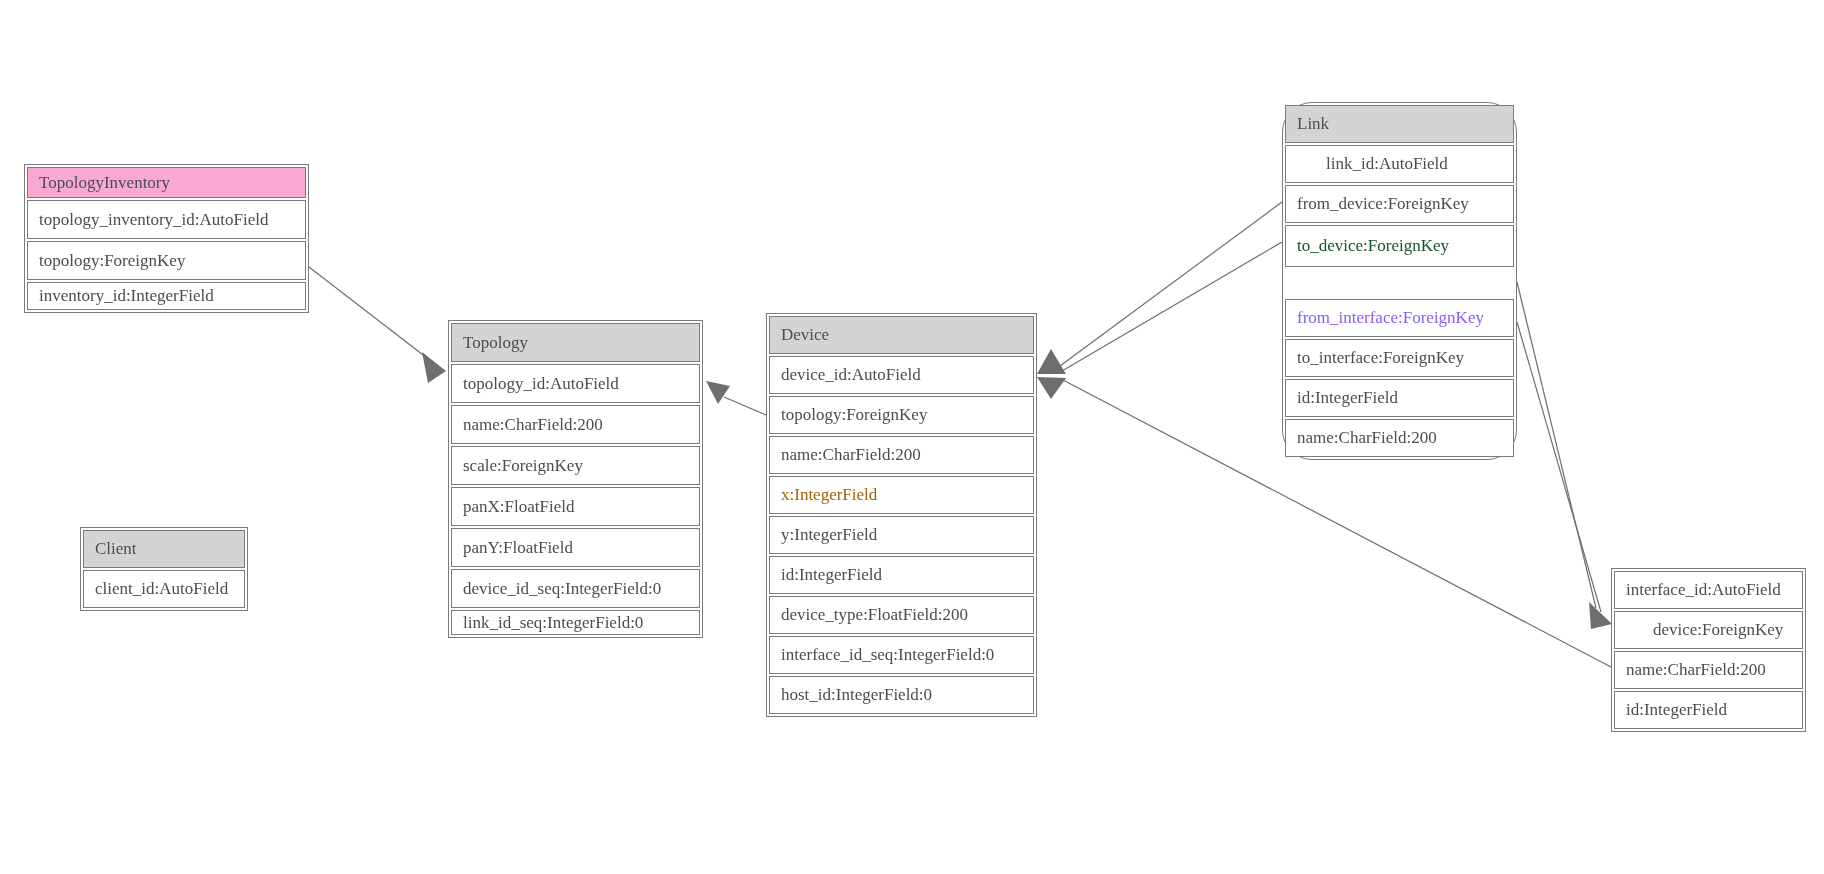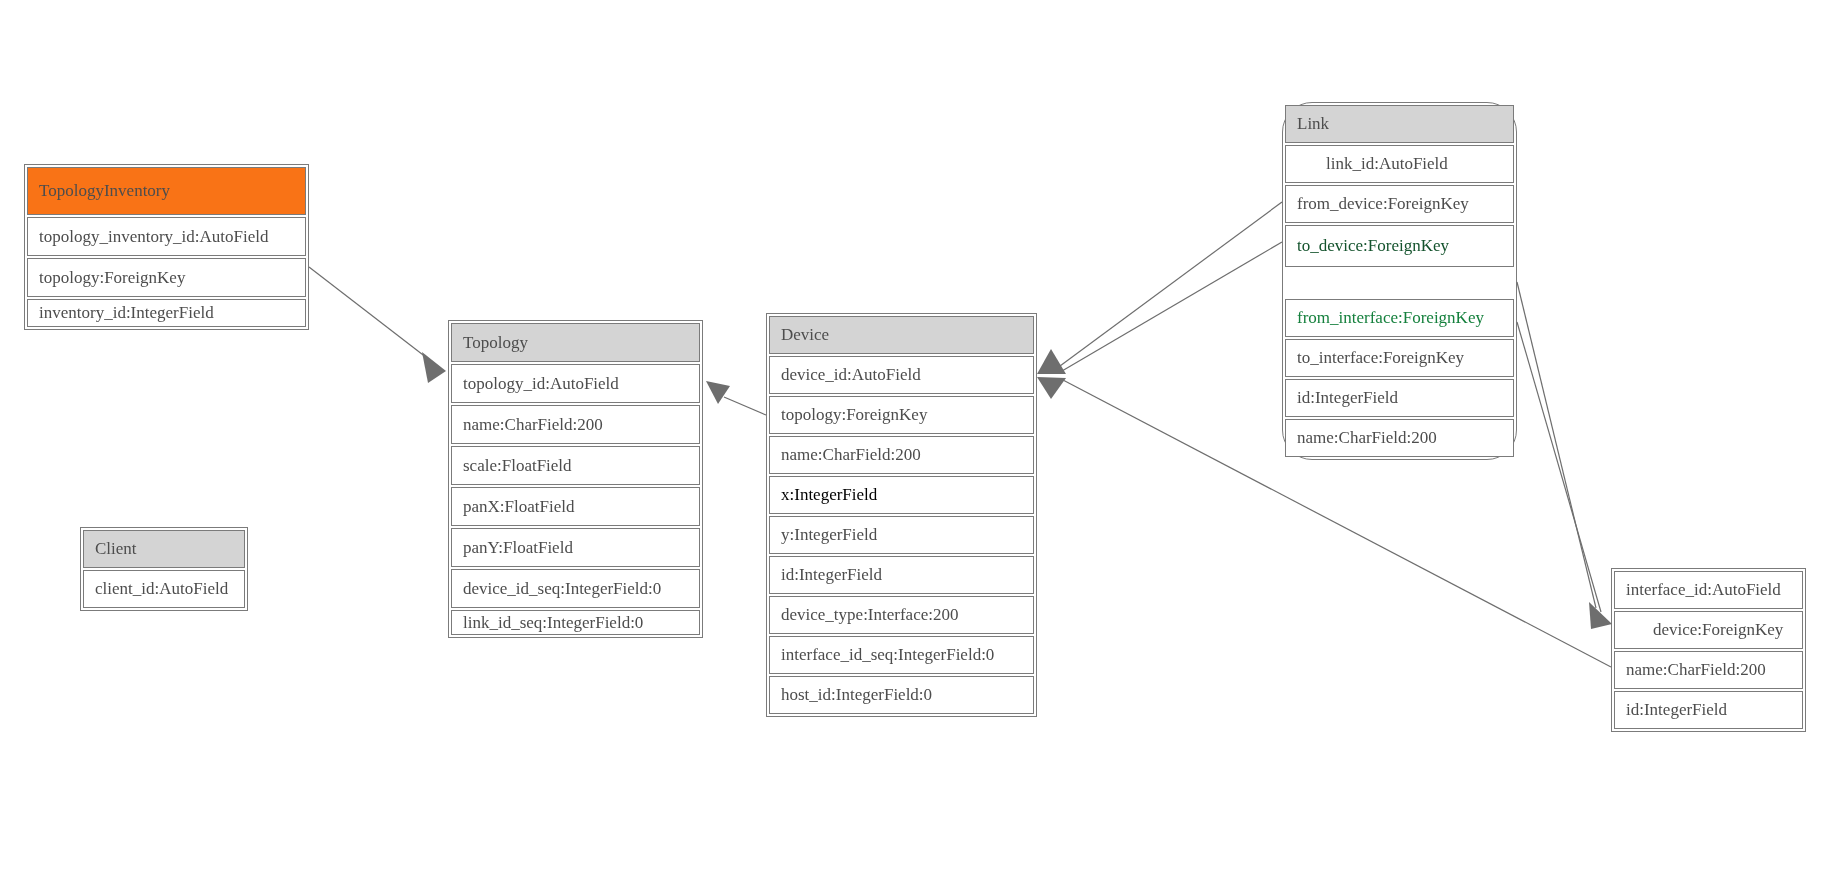--- a/index.html
+++ b/index.html
@@ -62,57 +62,57 @@
       <line x1="1611" y1="667" x2="1063" y2="380" stroke="#6e6e6e" stroke-width="1.2"></line>
       <line x1="1517" y1="282" x2="1596" y2="608" stroke="#6e6e6e" stroke-width="1.2"></line>
       <line x1="1517" y1="322" x2="1601" y2="612" stroke="#6e6e6e" stroke-width="1.2"></line>
       <polygon points="446,371 422,352 428,383" fill="#6e6e6e"></polygon>
       <polygon points="706,381 730,386 718,404" fill="#6e6e6e"></polygon>
       <polygon points="1051,349 1066,374 1037,374" fill="#6e6e6e"></polygon>
       <polygon points="1037,377 1066,378 1051,399" fill="#6e6e6e"></polygon>
       <polygon points="1589,602 1612,624 1591,629" fill="#6e6e6e"></polygon>
     </svg>
 <div class="entity" style="left: 24px; top: 164px; width: 285px; border-color: rgb(123, 123, 123);">
-      <div class="entity-header" style="height: 48px; background: #f97316; border-color: rgb(123, 123, 123); color: rgb(77, 77, 77);">TopologyInventory</div>
+      <div class="entity-header" style="height: 31px; background: #f9a8d4; border-color: rgb(123, 123, 123); color: rgb(77, 77, 77);">TopologyInventory</div>
       <div class="entity-row" style="height: 39px; border-color: rgb(123, 123, 123); color: rgb(77, 77, 77);">topology_inventory_id:AutoField</div>
       <div class="entity-row" style="height: 39px; border-color: rgb(123, 123, 123); color: rgb(77, 77, 77);">topology:ForeignKey</div>
       <div class="entity-row" style="height: 28px; border-color: rgb(123, 123, 123); color: rgb(77, 77, 77);">inventory_id:IntegerField</div>
     </div>
     <div class="entity" style="left: 448px; top: 320px; width: 255px; border-color: rgb(123, 123, 123);">
       <div class="entity-header" style="height: 39px; background: rgb(212, 212, 212); border-color: rgb(123, 123, 123); color: rgb(77, 77, 77);">Topology</div>
       <div class="entity-row" style="height: 39px; border-color: rgb(123, 123, 123); color: rgb(77, 77, 77);">topology_id:AutoField</div>
       <div class="entity-row" style="height: 39px; border-color: rgb(123, 123, 123); color: rgb(77, 77, 77);">name:CharField:200</div>
-      <div class="entity-row" style="height: 39px; border-color: rgb(123, 123, 123); color: rgb(77, 77, 77);">scale:FloatField</div>
+      <div class="entity-row" style="height: 39px; border-color: rgb(123, 123, 123); color: rgb(77, 77, 77);">scale:ForeignKey</div>
       <div class="entity-row" style="height: 39px; border-color: rgb(123, 123, 123); color: rgb(77, 77, 77);">panX:FloatField</div>
       <div class="entity-row" style="height: 39px; border-color: rgb(123, 123, 123); color: rgb(77, 77, 77);">panY:FloatField</div>
       <div class="entity-row" style="height: 39px; border-color: rgb(123, 123, 123); color: rgb(77, 77, 77);">device_id_seq:IntegerField:0</div>
       <div class="entity-row" style="height: 25px; border-color: rgb(123, 123, 123); color: rgb(77, 77, 77);">link_id_seq:IntegerField:0</div>
     </div>
     <div class="entity" style="left: 80px; top: 527px; width: 168px; border-color: rgb(123, 123, 123);">
       <div class="entity-header" style="height: 38px; background: rgb(212, 212, 212); border-color: rgb(123, 123, 123); color: rgb(77, 77, 77);">Client</div>
       <div class="entity-row" style="height: 38px; border-color: rgb(123, 123, 123); color: rgb(77, 77, 77);">client_id:AutoField</div>
     </div>
     <div class="entity" style="left: 766px; top: 313px; width: 271px; border-color: rgb(123, 123, 123);">
       <div class="entity-header" style="height: 38px; background: rgb(212, 212, 212); border-color: rgb(123, 123, 123); color: rgb(77, 77, 77);">Device</div>
       <div class="entity-row" style="height: 38px; border-color: rgb(123, 123, 123); color: rgb(77, 77, 77);">device_id:AutoField</div>
       <div class="entity-row" style="height: 38px; border-color: rgb(123, 123, 123); color: rgb(77, 77, 77);">topology:ForeignKey</div>
       <div class="entity-row" style="height: 38px; border-color: rgb(123, 123, 123); color: rgb(77, 77, 77);">name:CharField:200</div>
-      <div class="entity-row" style="height: 38px; border-color: rgb(123, 123, 123); color: #000000;">x:IntegerField</div>
+      <div class="entity-row" style="height: 38px; border-color: rgb(123, 123, 123); color: #a16207;">x:IntegerField</div>
       <div class="entity-row" style="height: 38px; border-color: rgb(123, 123, 123); color: rgb(77, 77, 77);">y:IntegerField</div>
       <div class="entity-row" style="height: 38px; border-color: rgb(123, 123, 123); color: rgb(77, 77, 77);">id:IntegerField</div>
-      <div class="entity-row" style="height: 38px; border-color: rgb(123, 123, 123); color: rgb(77, 77, 77);">device_type:Interface:200</div>
+      <div class="entity-row" style="height: 38px; border-color: rgb(123, 123, 123); color: rgb(77, 77, 77);">device_type:FloatField:200</div>
       <div class="entity-row" style="height: 38px; border-color: rgb(123, 123, 123); color: rgb(77, 77, 77);">interface_id_seq:IntegerField:0</div>
       <div class="entity-row" style="height: 38px; border-color: rgb(123, 123, 123); color: rgb(77, 77, 77);">host_id:IntegerField:0</div>
     </div>
     <div class="entity" style="left: 1282px; top: 102px; width: 235px; border-color: rgb(123, 123, 123); border-radius: 30px;">
       <div class="entity-header" style="height: 38px; background: rgb(212, 212, 212); border-color: rgb(123, 123, 123); color: rgb(77, 77, 77);">Link</div>
       <div class="entity-row" style="height: 38px; border-color: rgb(123, 123, 123); color: rgb(77, 77, 77); padding-left: 40px;">link_id:AutoField</div>
       <div class="entity-row" style="height: 38px; border-color: rgb(123, 123, 123); color: rgb(77, 77, 77);">from_device:ForeignKey</div>
       <div class="entity-row" style="height: 42px; border-color: rgb(123, 123, 123); color: #14532d;">to_device:ForeignKey</div>
-      <div class="entity-row" style="height: 38px; border-color: rgb(123, 123, 123); color: #15803d; margin-top: 32px;">from_interface:ForeignKey</div>
+      <div class="entity-row" style="height: 38px; border-color: rgb(123, 123, 123); color: #8b5cf6; margin-top: 32px;">from_interface:ForeignKey</div>
       <div class="entity-row" style="height: 38px; border-color: rgb(123, 123, 123); color: rgb(77, 77, 77);">to_interface:ForeignKey</div>
       <div class="entity-row" style="height: 38px; border-color: rgb(123, 123, 123); color: rgb(77, 77, 77);">id:IntegerField</div>
       <div class="entity-row" style="height: 38px; border-color: rgb(123, 123, 123); color: rgb(77, 77, 77);">name:CharField:200</div>
     </div>
     <div class="entity" style="left: 1611px; top: 568px; width: 195px; border-color: rgb(123, 123, 123);">
       <div class="entity-row" style="height: 38px; border-color: rgb(123, 123, 123); color: rgb(77, 77, 77);">interface_id:AutoField</div>
       <div class="entity-row" style="height: 38px; border-color: rgb(123, 123, 123); color: rgb(77, 77, 77); padding-left: 38px;">device:ForeignKey</div>
       <div class="entity-row" style="height: 38px; border-color: rgb(123, 123, 123); color: rgb(77, 77, 77);">name:CharField:200</div>
       <div class="entity-row" style="height: 38px; border-color: rgb(123, 123, 123); color: rgb(77, 77, 77);">id:IntegerField</div>
     </div>

